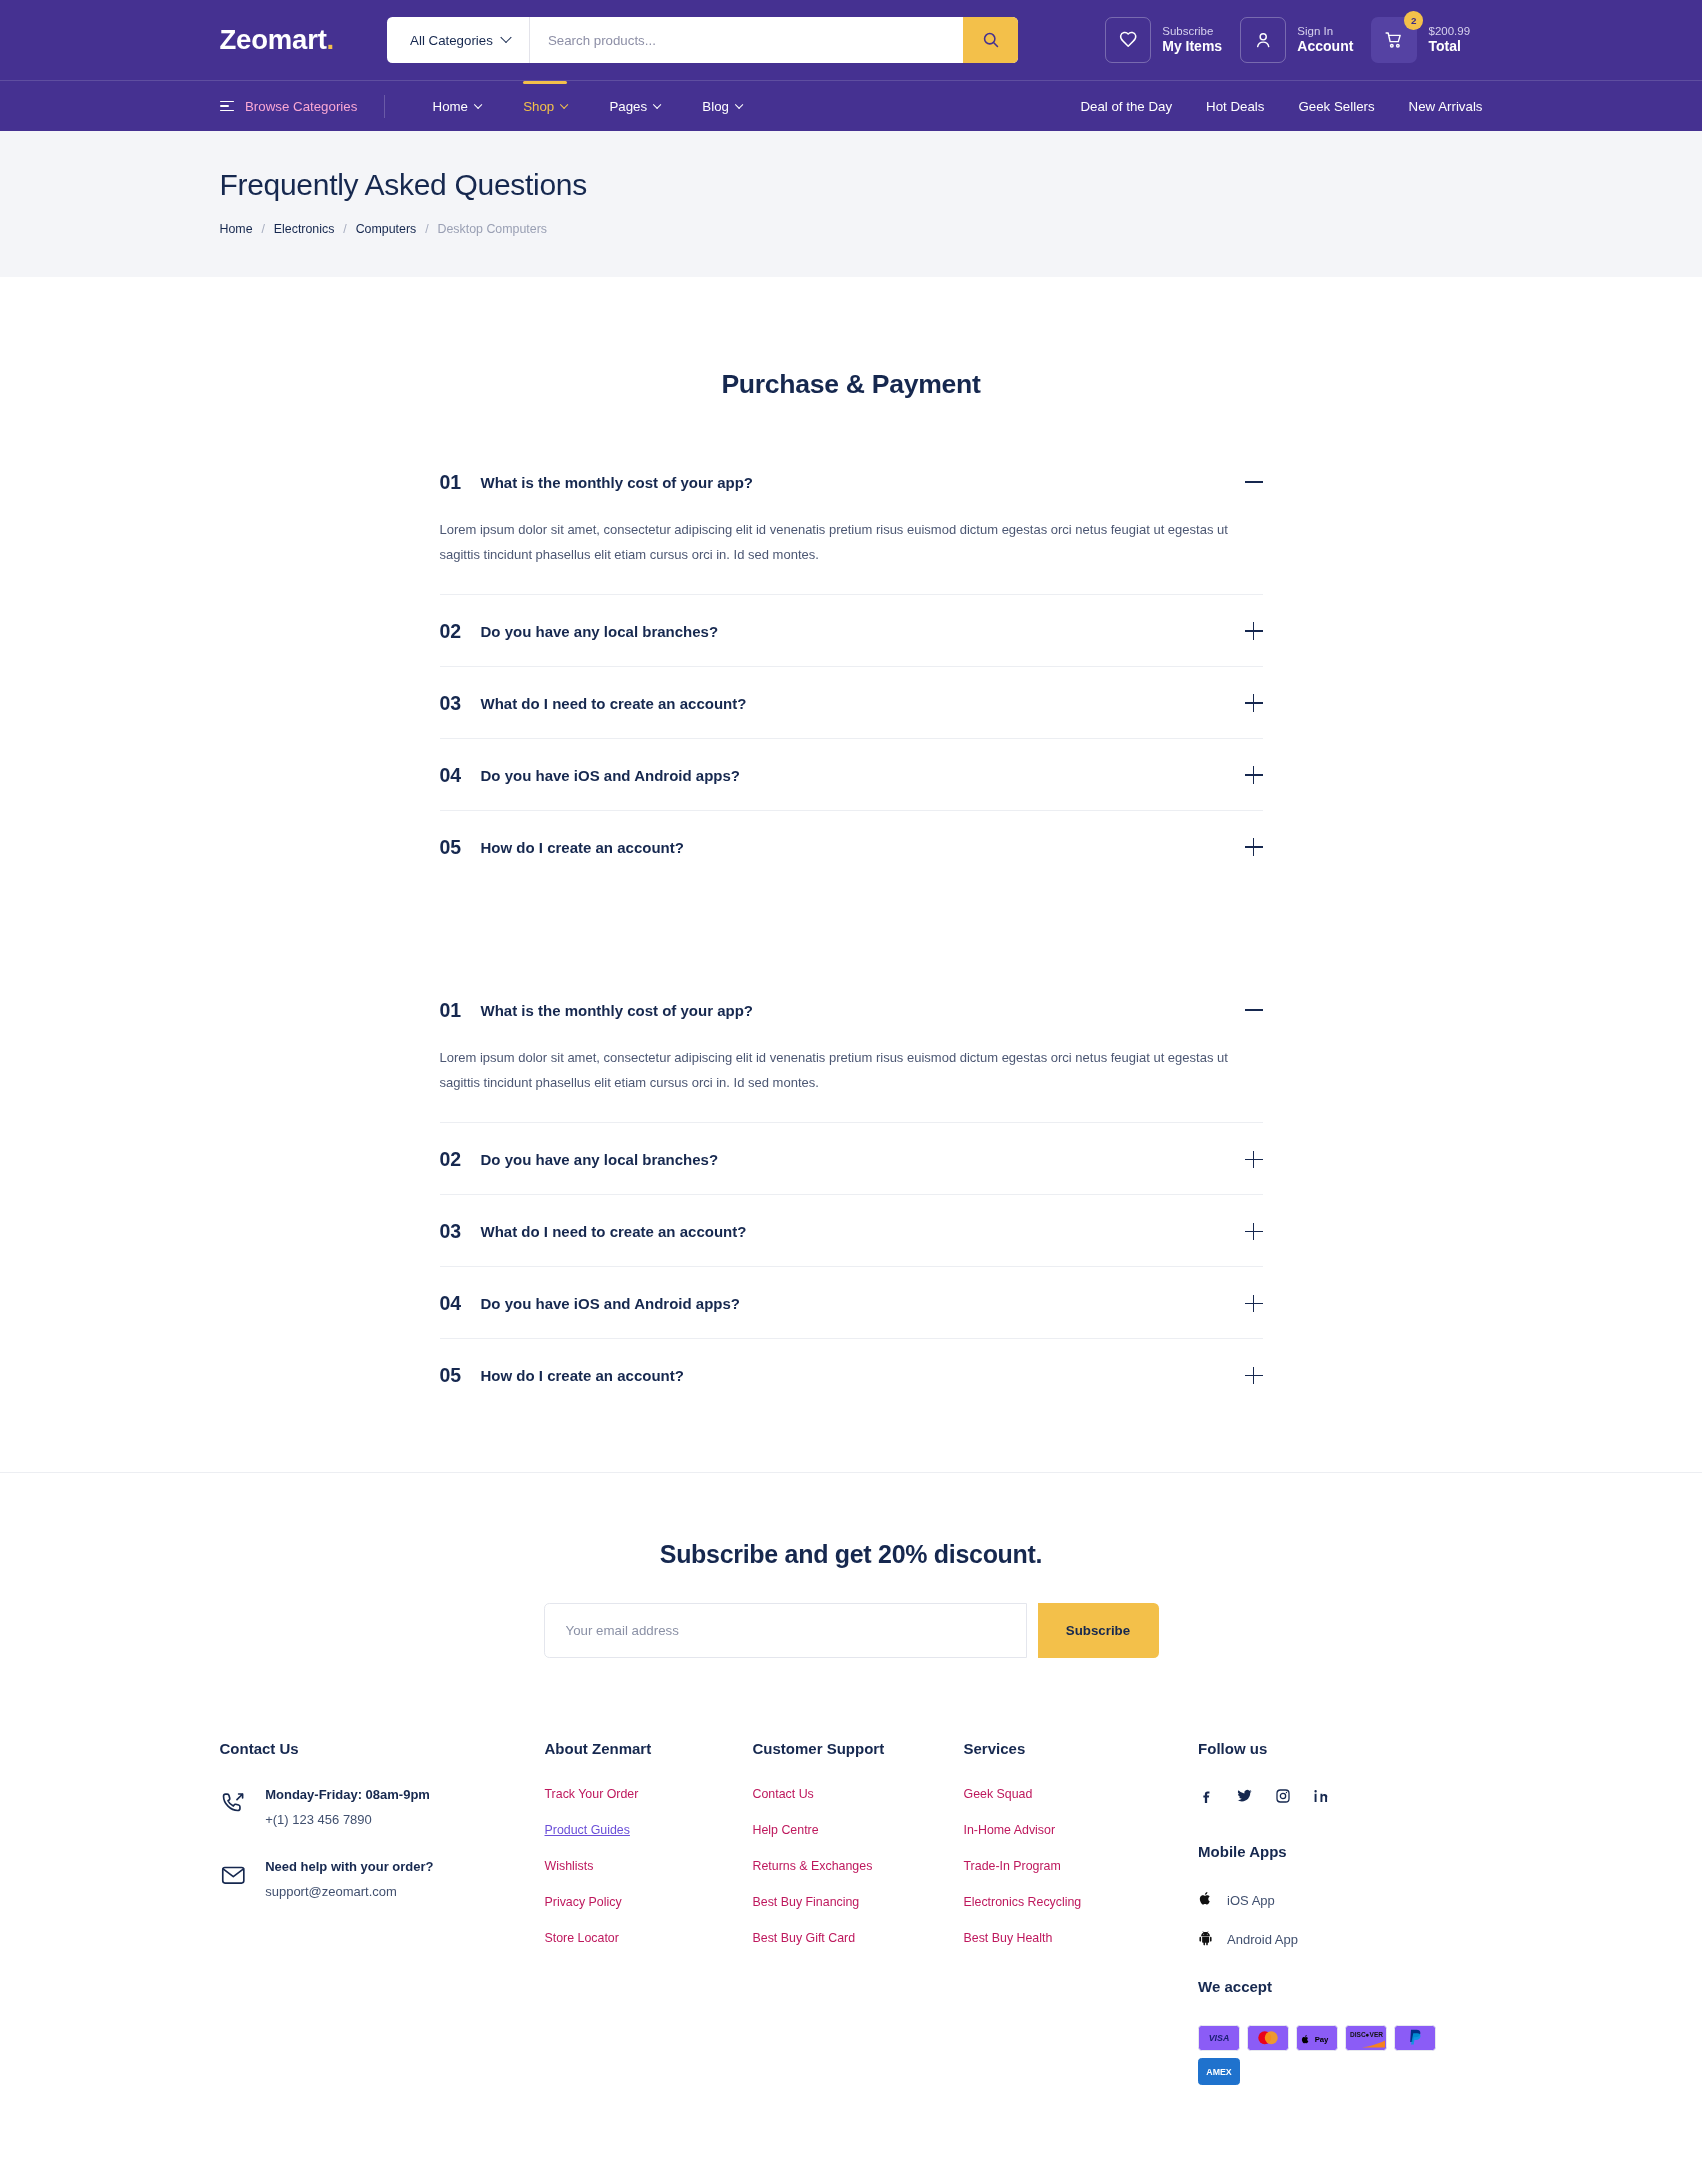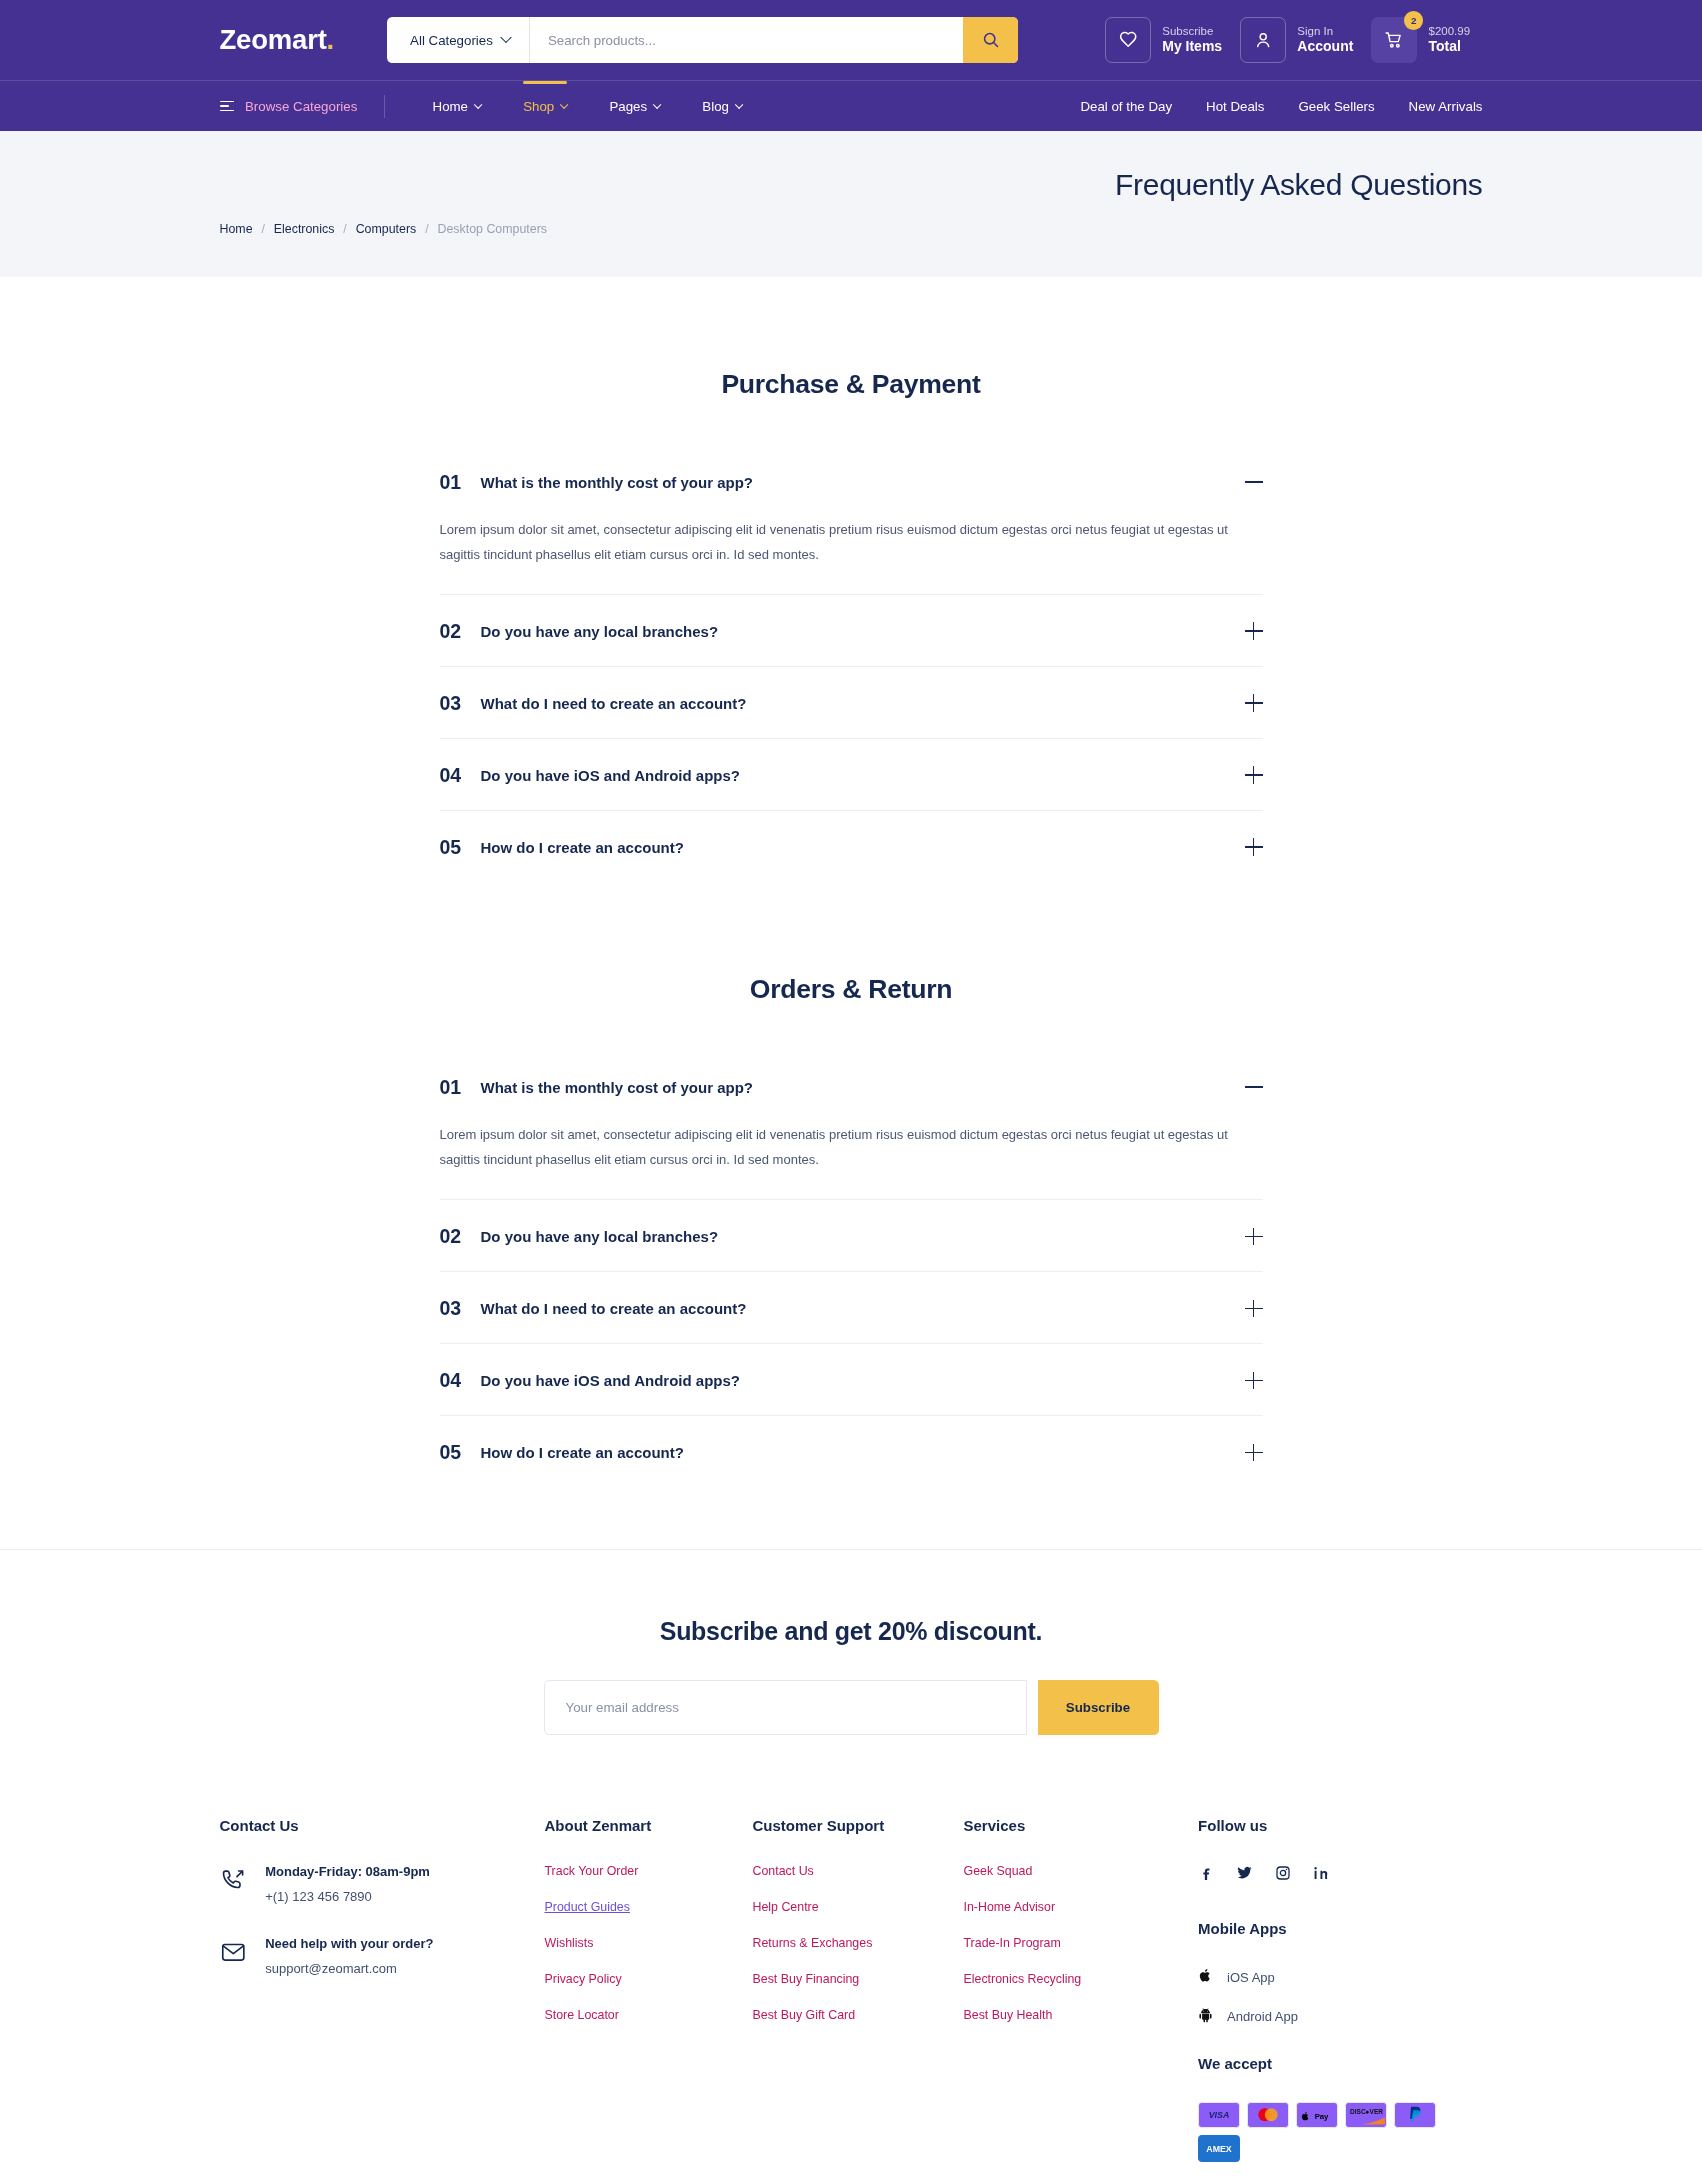--- a/index.html
+++ b/index.html
@@ -90,21 +90,21 @@
     height: 2.7px; background: #F3C04A; border-radius: 1.8px;
   }
   .nav-chev { width: 6.2px; height: 6.2px; border-right: 1.3px solid currentColor;
     border-bottom: 1.3px solid currentColor; transform: rotate(45deg) translate(-0.9px,-0.9px); }
   .nav-right { margin-left: auto; display: flex; align-items: center; gap: 34px; }
   .nav-right a { color: #ffffff; font-size: 13.3px; text-decoration: none; cursor: pointer; }
 
   
   .pagehead { background: #f4f5f8; padding: 37px 0 41px; }
   .pagehead-inner { max-width: 1295px; margin: 0 auto; padding: 0 16px; }
-  .page-title { font-size: 30px; font-weight: normal; color: #16284f; letter-spacing: -0.3px; text-align: right; }
+  .page-title { font-size: 30px; font-weight: normal; color: #16284f; letter-spacing: -0.3px; }
   .crumbs { margin-top: 19.5px; display: flex; align-items: center; gap: 8.9px; font-size: 12.4px; }
   .crumbs a { color: #16284f; text-decoration: none; cursor: pointer; }
   .crumbs .sep { color: #a8aec0; }
   .crumbs .cur { color: #9aa0b4; }
 
   
   .faq-section { max-width: 1295px; margin: 0 auto; padding: 0 16px; }
   .faq-block { padding-top: 92px; }
   .faq-heading {
     text-align: center; font-size: 26.6px; font-weight: bold;
@@ -346,21 +346,20 @@
             <span class="faq-num">05</span>
             <span class="faq-q">How do I create an account?</span>
             <span class="faq-toggle"></span>
           </div>
         </div>
 
       </div>
     </section>
 
     <section class="faq-block">
-      <h2 class="faq-heading">Orders &amp; Return</h2>
       <div class="faq-list">
 
         <div class="faq-item">
           <div class="faq-row">
             <span class="faq-num">01</span>
             <span class="faq-q">What is the monthly cost of your app?</span>
             <span class="faq-toggle open"></span>
           </div>
           <div class="faq-answer">Lorem ipsum dolor sit amet, consectetur adipiscing elit id venenatis pretium risus euismod dictum egestas orci netus feugiat ut egestas ut sagittis tincidunt phasellus elit etiam cursus orci in. Id sed montes.</div>
         </div>

